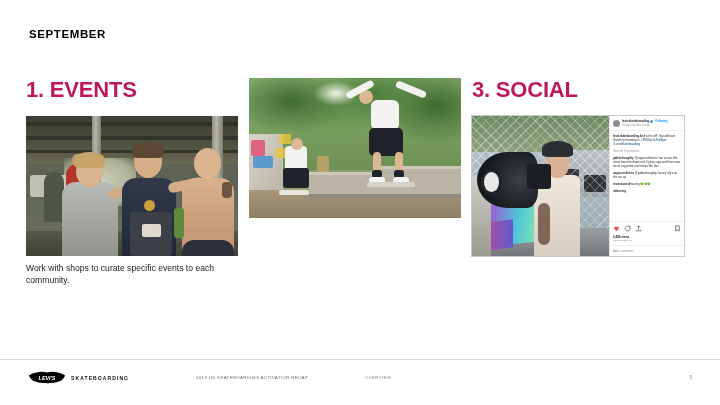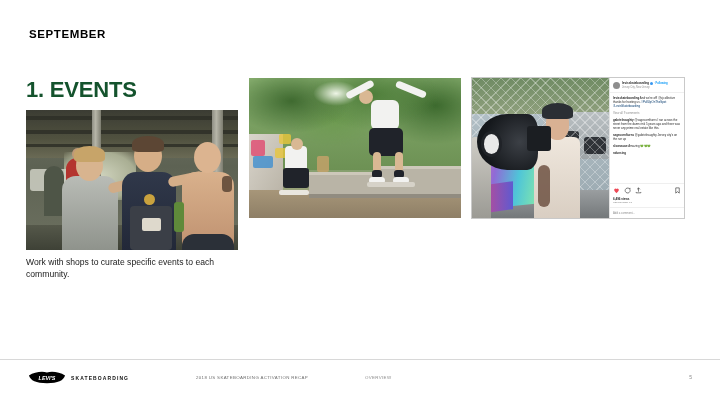--- a/index.html
+++ b/index.html
@@ -15,22 +15,22 @@
     position:absolute;left:29px;top:28px;
     font-size:11.5px;font-weight:bold;letter-spacing:.6px;color:#000;
   }
 
   
   .cols{position:absolute;left:26px;top:78px;width:664px;display:flex;}
   .col{width:212px;margin-right:11px;}
   .col:last-child{margin-right:0;}
 
   .col-title{
-    font-size:22px;line-height:24px;font-weight:bold;color:#14532d;
-    letter-spacing:-0.2px;margin:0 0 8px 0;white-space:nowrap;
+    font-size:22px;line-height:24px;font-weight:bold;color:#be185d;
+    letter-spacing:-0.2px;margin:0 0 14px 0;white-space:nowrap;
   }
 
   .photo{
     width:212px;height:140px;position:relative;overflow:hidden;
     background:#7b7f74;
   }
   .col:last-child .photo{
     box-shadow:0 0 0 1px #c9c9c9;
     background:#fff;
   }
@@ -227,20 +227,21 @@
         <div class="sk-dark" style="left:123px;top:92px;width:10px;height:8px;"></div>
         <div class="sk-dark" style="left:145px;top:92px;width:10px;height:8px;"></div>
         <div class="sk-body" style="left:120px;top:99px;width:16px;height:7px;"></div>
         <div class="sk-body" style="left:144px;top:99px;width:16px;height:7px;"></div>
         <div class="board" style="left:118px;top:104px;width:48px;height:5px;background:#d6d2c8;"></div>
       </div>
 
     </div>
 
     <div class="col">
+      <div class="col-title">3. SOCIAL</div>
 
       <div class="photo p3">
 
         <div class="ig-media">
           <div class="treeline"></div>
           <div class="lot"></div>
           <div class="carblk" style="left:62%;top:38%;width:16%;height:10%;"></div>
           <div class="carblk" style="left:82%;top:42%;width:16%;height:12%;"></div>
           <div class="fence"></div>
           <div class="ground"></div>

